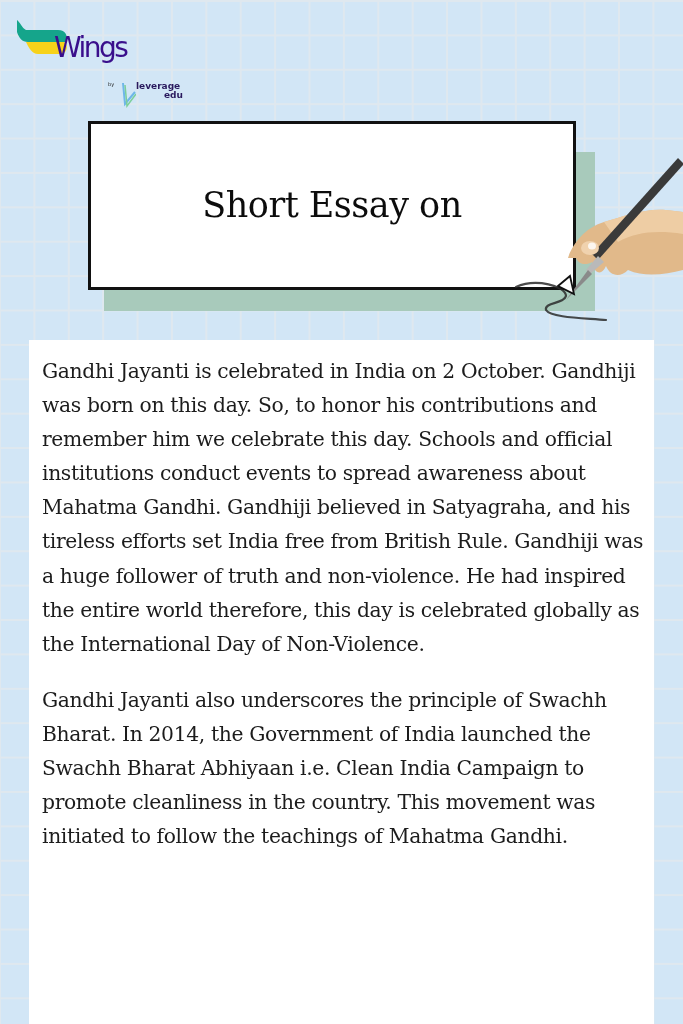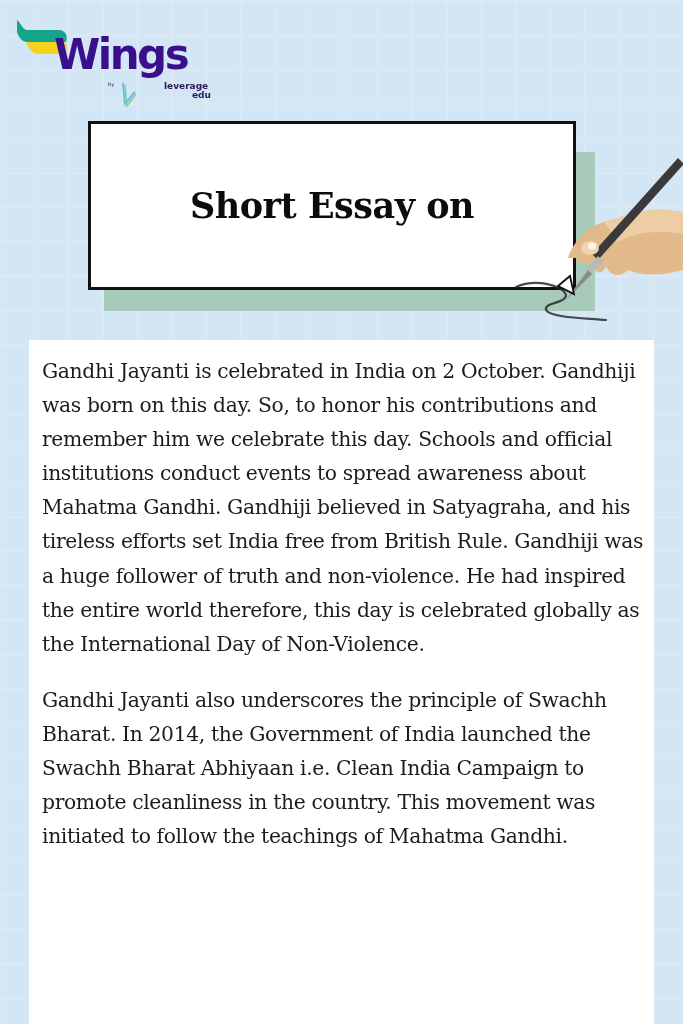--- a/index.html
+++ b/index.html
@@ -11,47 +11,47 @@
       linear-gradient(to bottom, #dfe8ef 1.5px, transparent 1.5px);
     background-size: 34.4px 34.4px;
     background-position: -1px 0px;
     font-family: "DejaVu Serif", serif;
   }
   
   .logo { position: absolute; left: 16px; top: 18px; width: 175px; height: 95px; }
   .logo svg { position: absolute; left: 0; top: 0; }
   .logo .wordmark {
     position: absolute; left: 38px; top: 16px;
-    font-family: "DejaVu Sans", sans-serif; font-weight: bold;
-    font-size: 42px; color: #3a0f8c; letter-spacing: -2.5px; line-height: 1;
+    font-family: "DejaVu Sans", sans-serif; font-weight: normal;
+    font-size: 28px; color: #3a0f8c; letter-spacing: -2.5px; line-height: 1;
   }
   .logo .by {
     position: absolute; left: 92px; top: 63px;
     font-family: "DejaVu Sans", sans-serif; font-size: 5px; color: #222;
   }
   .logo .lev {
     position: absolute; left: 120px; top: 64px; line-height: 9px;
     font-family: "DejaVu Sans", sans-serif; font-weight: bold; font-size: 9px; color: #2a1a5e;
   }
-  .logo .lev span { display: block; margin-left: 28px; }
+  .logo .lev span { display: block; }
   .logo .lev span + span { padding-left: 28px; }
 
   
   .title-shadow {
     position: absolute; left: 104px; top: 152px; width: 491px; height: 159px;
     background: #a8cabb;
   }
   .title-box {
     position: absolute; left: 88px; top: 121px; width: 482px; height: 163px;
     background: #ffffff; border: 3px solid #111111;
     display: flex; align-items: center; justify-content: center;
   }
   .title-box h1 {
     margin: 0; text-align: right; font-family: "DejaVu Serif", serif;
-    font-weight: bold; font-size: 35px; line-height: 57px; color: #0c0c0c;
+    font-weight: normal; font-size: 35px; line-height: 57px; color: #0c0c0c;
     letter-spacing: -0.5px;
   }
   .hand { position: absolute; left: 506px; top: 150px; }
 
   
   .essay {
     position: absolute; left: 29px; top: 340px; width: 625px; height: 707px;
     background: #ffffff; box-sizing: border-box; padding: 14px 10px 0 13px;
   }
   .essay p {

